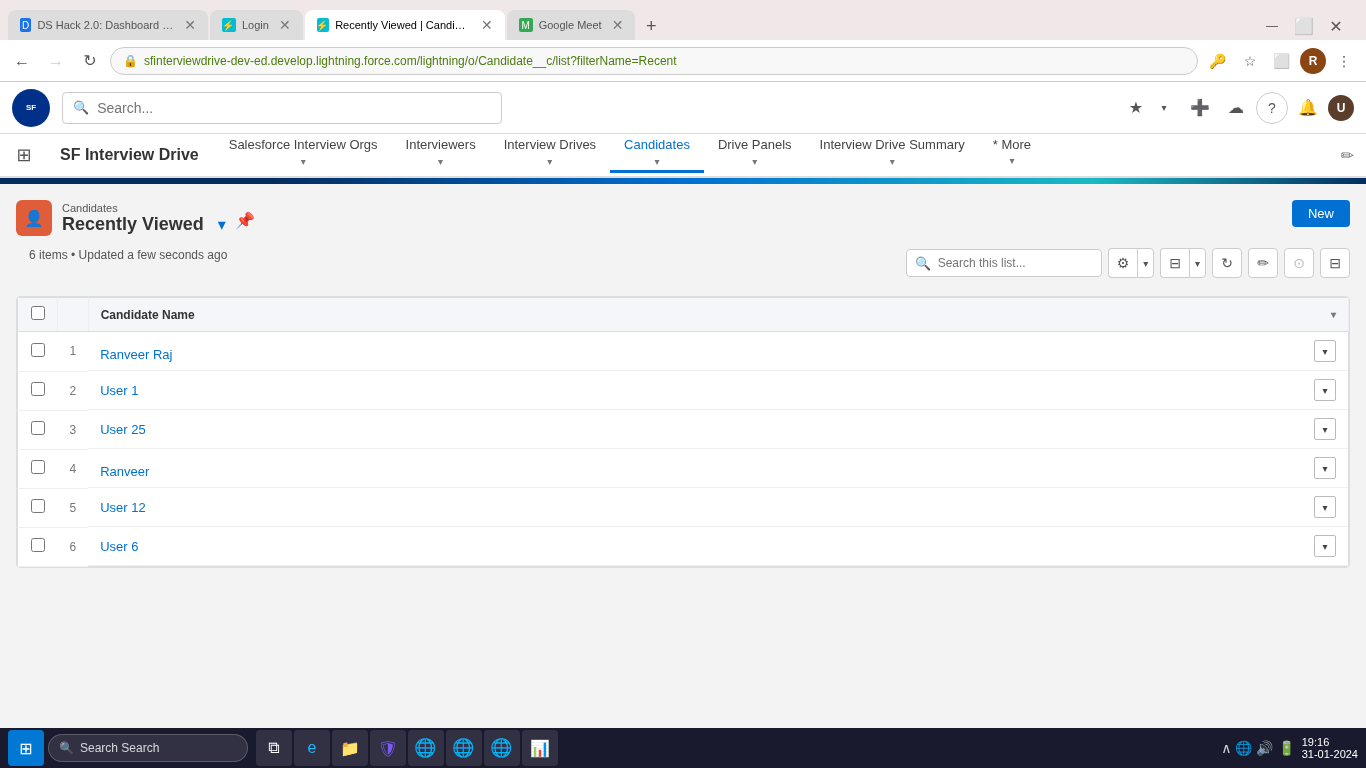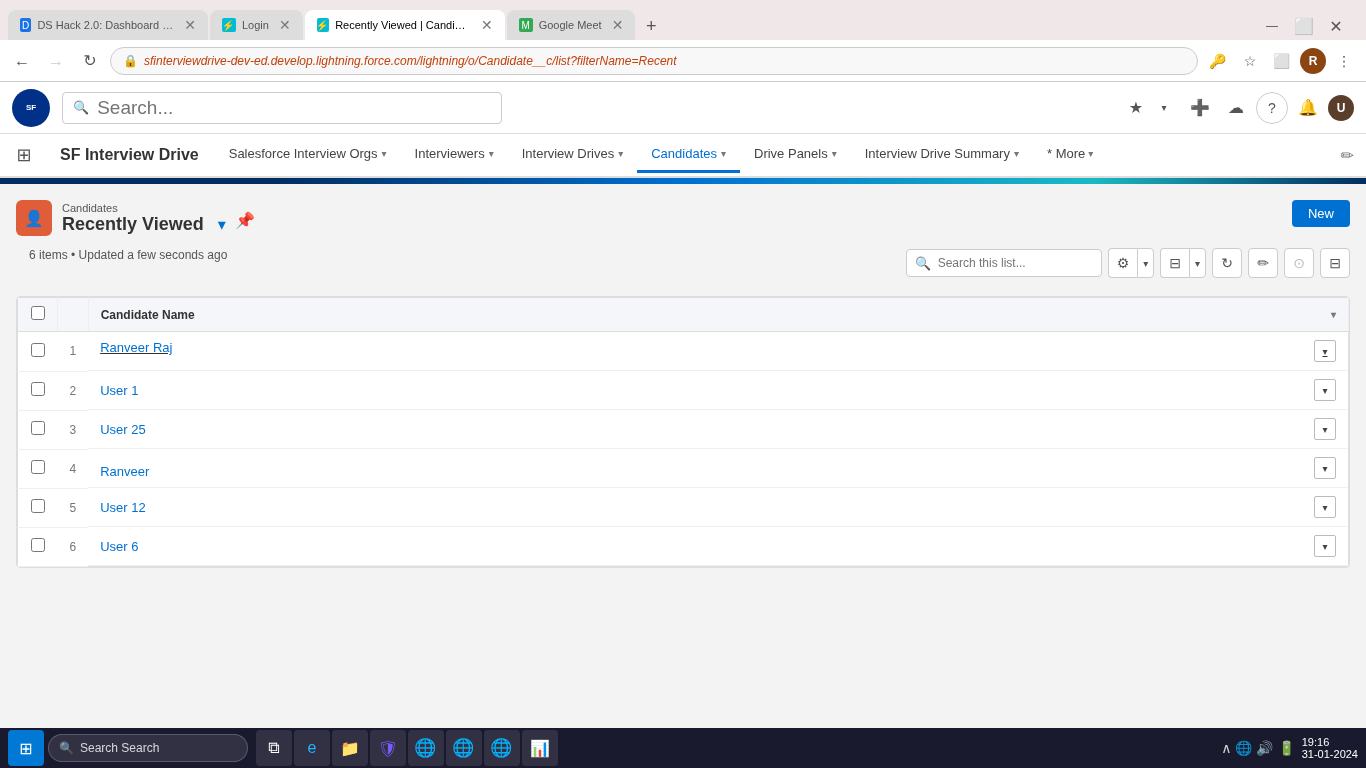--- a/index.html
+++ b/index.html
@@ -16,38 +16,38 @@
     .tab-favicon.teal { background: #00bcd4; color: white; }
     .tab-favicon.green { background: #34a853; color: white; }
     .tab-label { font-size: 11px; white-space: nowrap; overflow: hidden; text-overflow: ellipsis; max-width: 140px; }
     .tab-close { font-size: 14px; color: #777; cursor: pointer; margin-left: 4px; }
     .tab-new { width: 28px; height: 28px; display: flex; align-items: center; justify-content: center; font-size: 18px; color: #555; cursor: pointer; }
 
     .address-bar-row { display: flex; align-items: center; background: white; height: 42px; padding: 0 8px; gap: 6px; border-bottom: 1px solid #ccc; }
     .nav-btn { width: 28px; height: 28px; border: none; background: none; cursor: pointer; font-size: 16px; color: #555; display: flex; align-items: center; justify-content: center; border-radius: 50%; }
     .address-field { flex: 1; height: 28px; border: 1px solid #ccc; border-radius: 14px; padding: 0 12px; font-size: 12px; color: #333; background: #f8f8f8; display: flex; align-items: center; }
     .address-icon { font-size: 12px; margin-right: 6px; color: #555; }
-    .address-text { font-size: 12px; color: #c2410c; font-style: italic; }
+    .address-text { font-size: 12px; color: #4d7c0f; }
     .browser-actions { display: flex; gap: 4px; align-items: center; }
     .browser-action-btn { width: 28px; height: 28px; border: none; background: none; cursor: pointer; font-size: 14px; color: #555; display: flex; align-items: center; justify-content: center; border-radius: 50%; }
     .profile-circle { width: 26px; height: 26px; border-radius: 50%; background: #8b4513; display: flex; align-items: center; justify-content: center; color: white; font-size: 12px; font-weight: bold; }
 
     
     .app-header { background: white; height: 52px; display: flex; align-items: center; padding: 0 12px; gap: 12px; border-bottom: 1px solid #ddd; }
     .app-logo { width: 38px; height: 38px; background: #003087; border-radius: 50%; display: flex; align-items: center; justify-content: center; color: white; font-size: 10px; font-weight: bold; text-align: center; flex-shrink: 0; }
     .app-logo-inner { font-size: 8px; line-height: 1.2; text-align: center; }
     .search-box { flex: 1; max-width: 440px; height: 32px; border: 1px solid #ccc; border-radius: 4px; display: flex; align-items: center; padding: 0 10px; gap: 8px; background: white; }
-    .search-input { border: none; outline: none; flex: 1; font-size: 19px; color: #0c4a6e; }
+    .search-input { border: none; outline: none; flex: 1; font-size: 14px; color: #0c4a6e; }
     .header-actions { margin-left: auto; display: flex; align-items: center; gap: 4px; }
     .header-icon-btn { width: 32px; height: 32px; border: none; background: none; cursor: pointer; display: flex; align-items: center; justify-content: center; border-radius: 50%; font-size: 16px; color: #555; }
 
     
     .nav-bar { background: white; height: 44px; display: flex; align-items: center; padding: 0 0 0 8px; border-bottom: 2px solid #ddd; gap: 0; overflow: hidden; }
     .app-name { font-size: 16px; font-weight: 600; color: #333; padding: 0 16px; white-space: nowrap; }
-    .nav-item { display: flex; align-items: center; height: 36px; padding: 0 14px; font-size: 13px; color: #444; cursor: pointer; border-bottom: 3px solid transparent; white-space: nowrap; gap: 4px; }
+    .nav-item { display: flex; align-items: center; height: 36px; padding: 0 14px; font-size: 13px; color: #444; cursor: pointer; border-bottom: 3px solid transparent; white-space: nowrap; gap: 4px; flex-direction: column; }
     .nav-item.active { border-bottom: 3px solid #0070d2; color: #0070d2; font-weight: 500; }
     .nav-chevron { font-size: 10px; color: #777; }
     .nav-more { display: flex; align-items: center; gap: 3px; }
     .edit-icon { margin-left: auto; font-size: 16px; color: #777; padding: 0 12px; cursor: pointer; }
 
     
     .gradient-bar { height: 6px; background: linear-gradient(90deg, #032d60, #032d60 20%, #0070d2 50%, #1ab9c4 80%, #032d60); }
 
     
     .main-content { background: #f3f3f3; padding: 16px; min-height: calc(768px - 42px - 52px - 44px - 6px - 40px); }
@@ -278,21 +278,21 @@
               </div>
             </th>
           </tr>
         </thead>
         <tbody id="candidates-tbody">
         <tr>
       <td>
         <input type="checkbox" class="row-checkbox" style="">
       </td>
       <td class="row-num">1</td>
-      <td style="display:flex;align-items:flex-start;justify-content:space-between;text-decoration:underline;">
+      <td style="display:flex;align-items:flex-end;justify-content:space-between;">
         <a class="candidate-link">Ranveer Raj</a>
         <button class="dropdown-row-btn">▾</button>
       </td>
     </tr>
             <tr>
       <td>
         <input type="checkbox" class="row-checkbox" style="">
       </td>
       <td class="row-num">2</td>
       <td style="display:flex;align-items:center;justify-content:space-between;">

